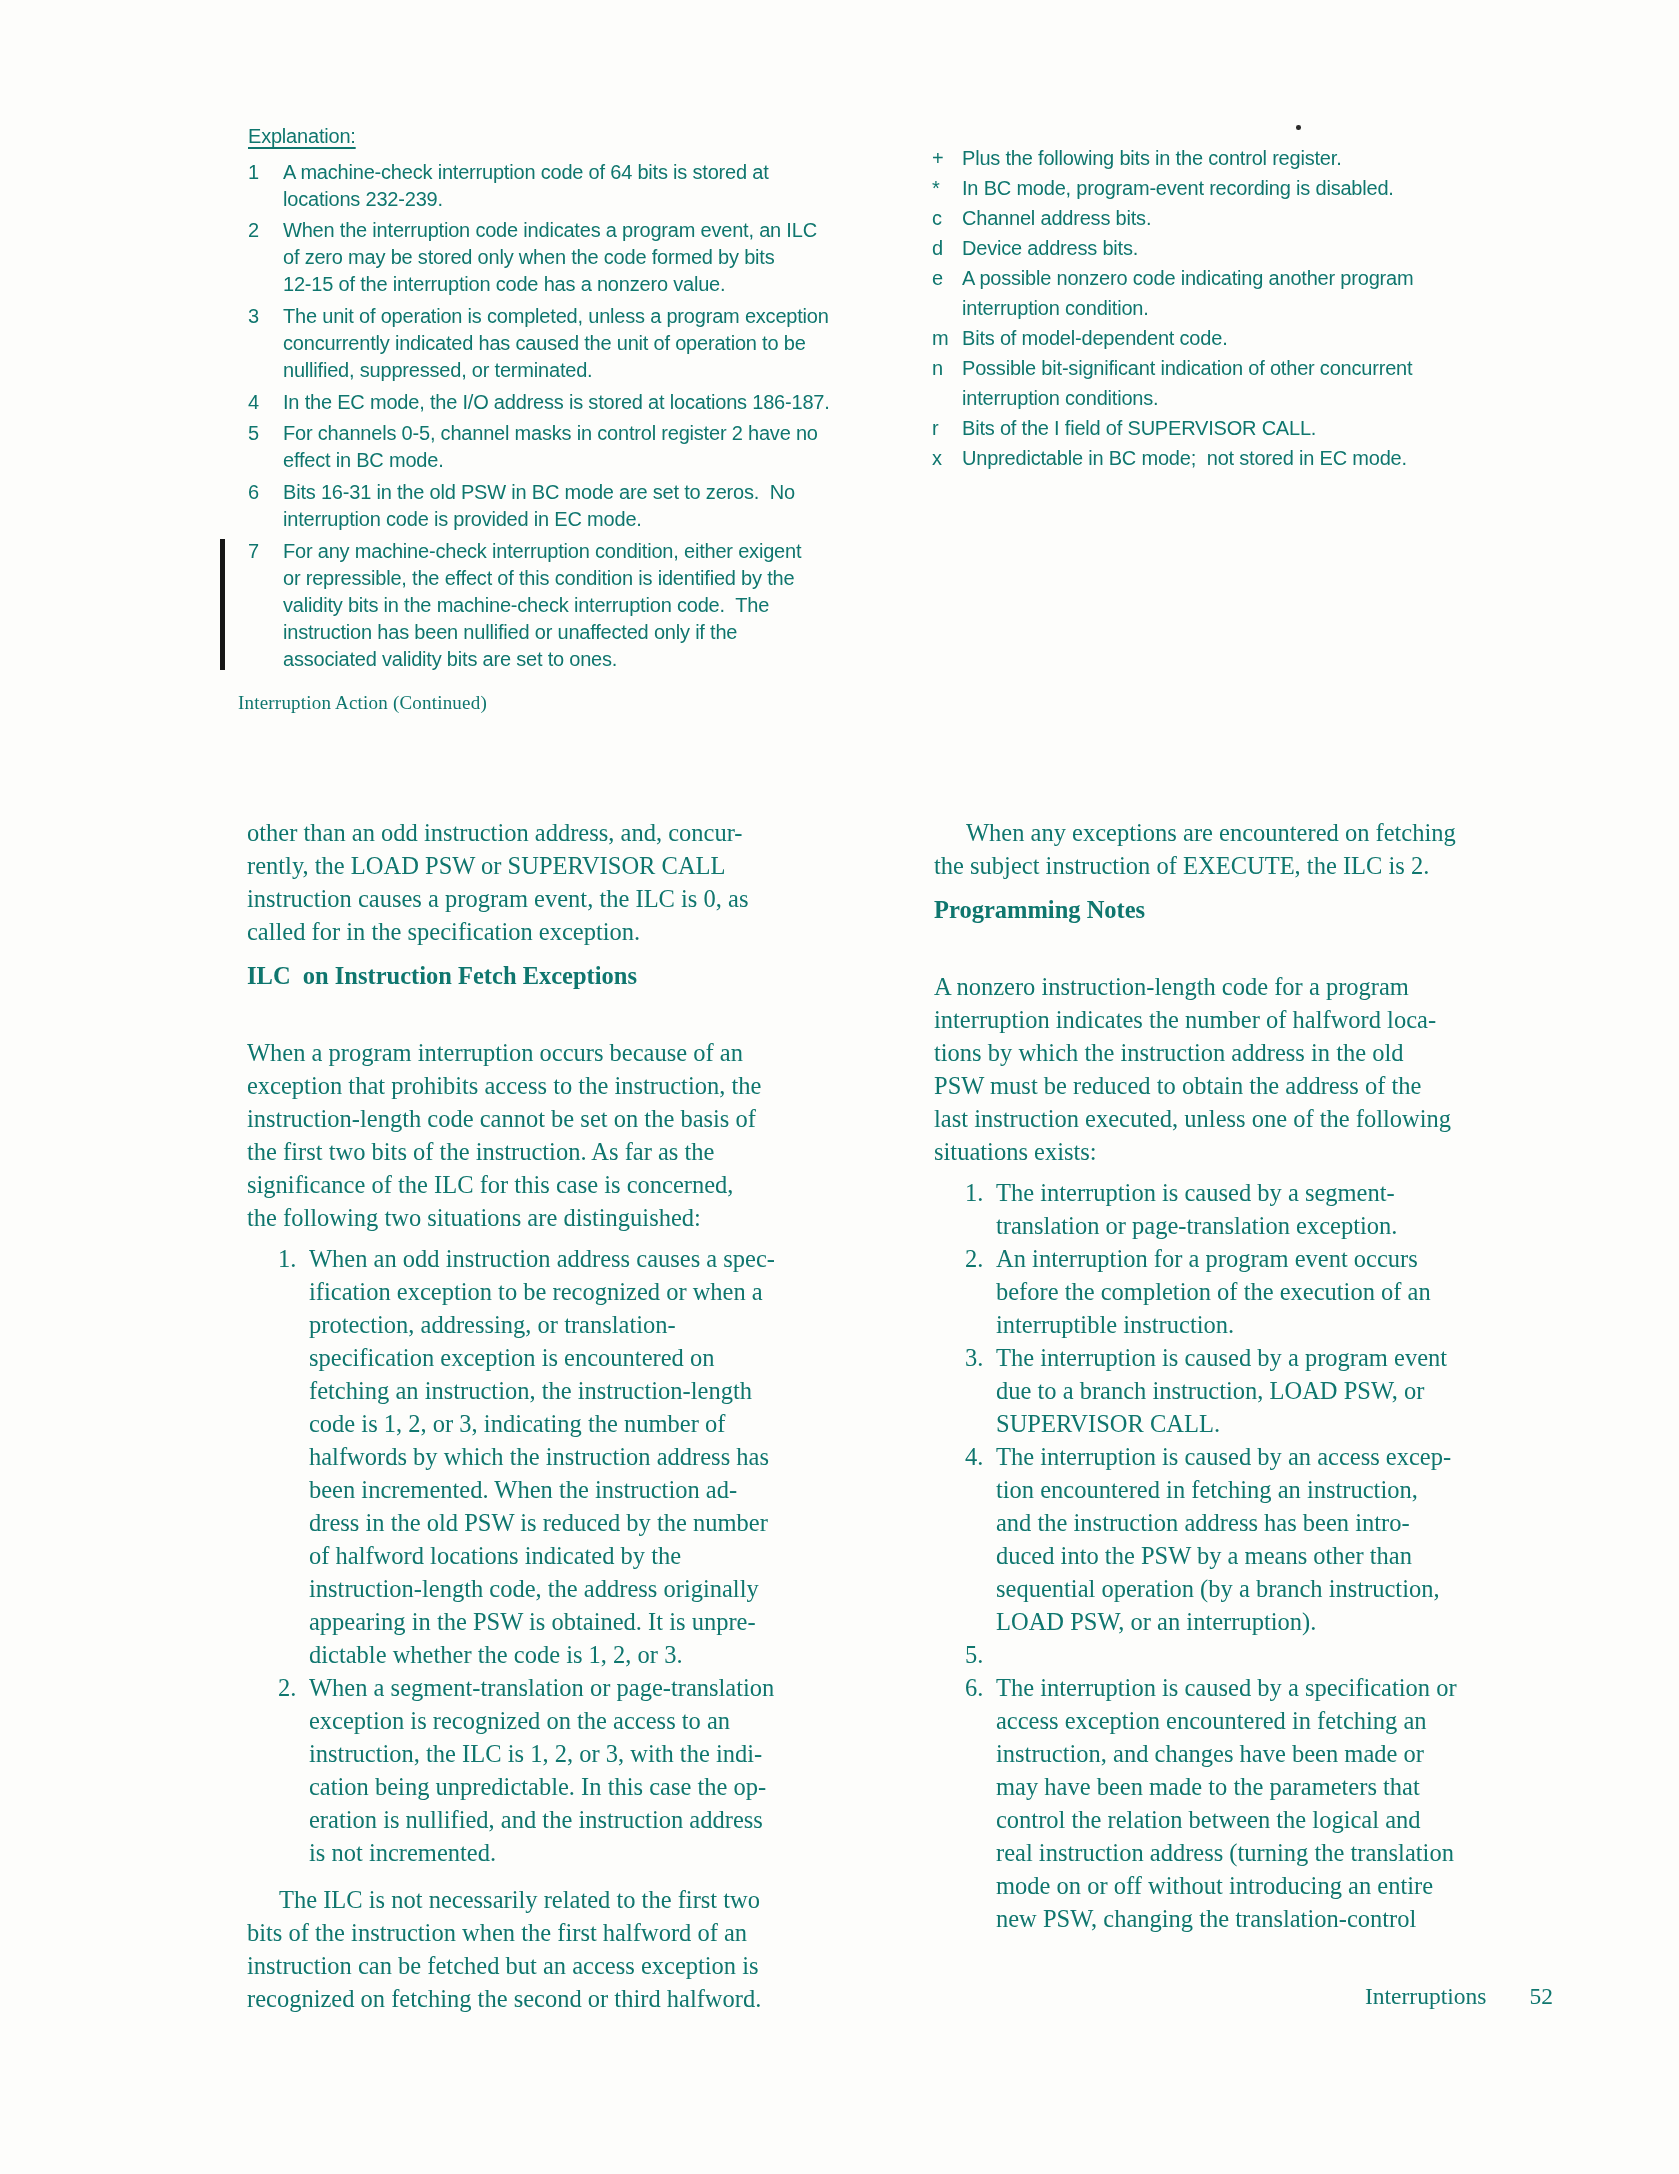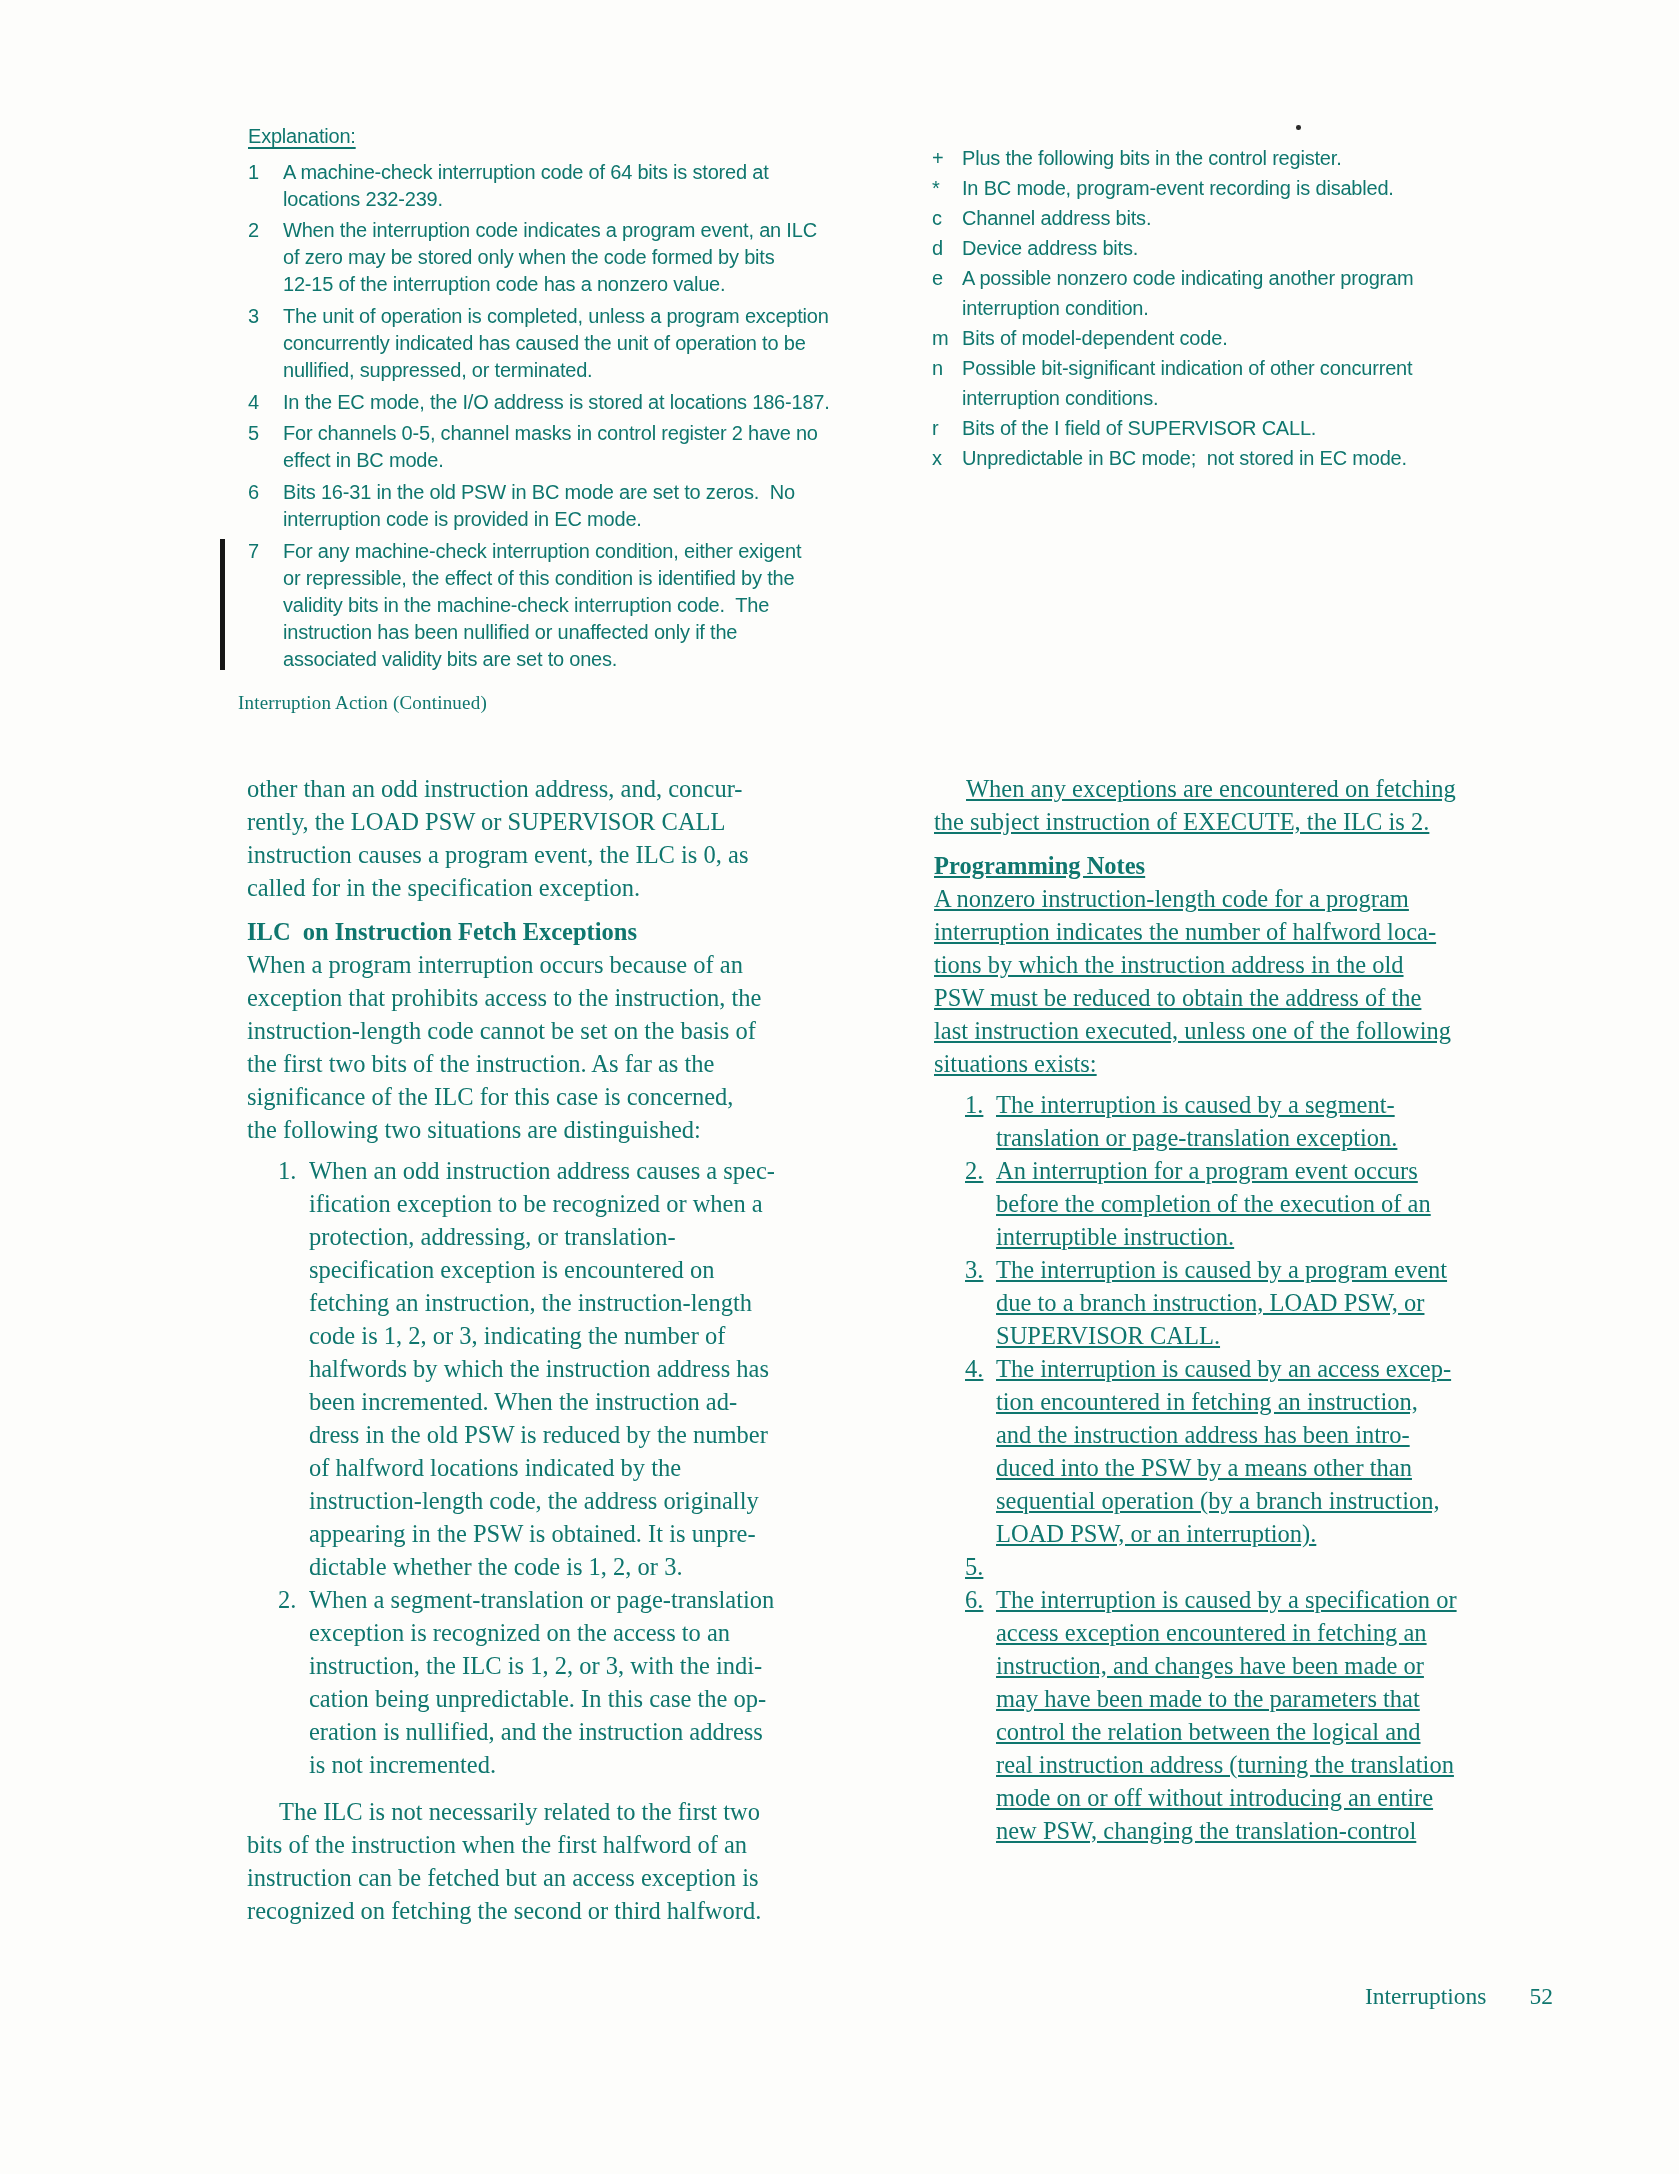--- a/index.html
+++ b/index.html
@@ -21,22 +21,22 @@
   .notes-right .note-sym { flex:0 0 30px; }
   .note-text { white-space:pre-wrap; }
   .change-bar { position:absolute; left:-28px; top:0.9px; bottom:2.8px; width:4.7px; background:#161616; }
 
   
   .caption { position:absolute; left:238px; top:692px; font-size:19px; letter-spacing:0.2px;text-align:center; }
 
   
   .col { position:absolute; top:772px; width:652px; font-size:24.5px; line-height:33px; }
   .col-left  { left:247px; }
-  .col-right { left:934px;text-decoration:underline; }
-  .para   { white-space:pre-wrap; }
+  .col-right { left:934px; }
+  .para   { white-space:pre-wrap;margin-top:44px; }
   .indent { text-indent:32px; }
   .h-bold { font-weight:bold; white-space:pre-wrap; margin-top:11px; }
   .blist  { margin-top:7.5px; }
   .li     { display:flex; }
   .li-num { flex:0 0 62px; padding-left:31px; box-sizing:border-box; }
   .li-text{ white-space:pre-wrap; }
   .tail-para { margin-top:14px; }
 
   
   .footer { position:absolute; left:1365px; top:1983px; font-size:23.5px; display:flex; }

